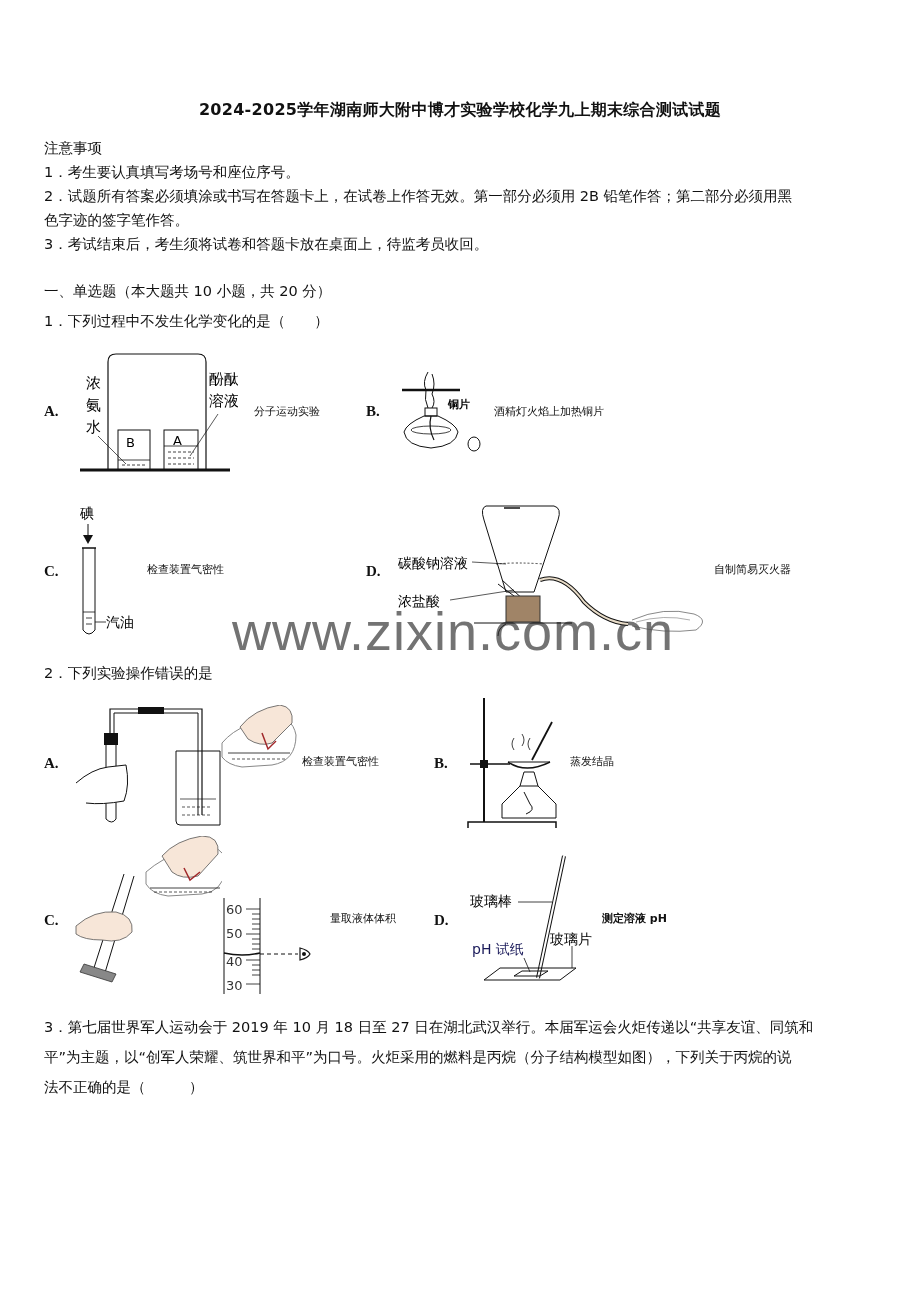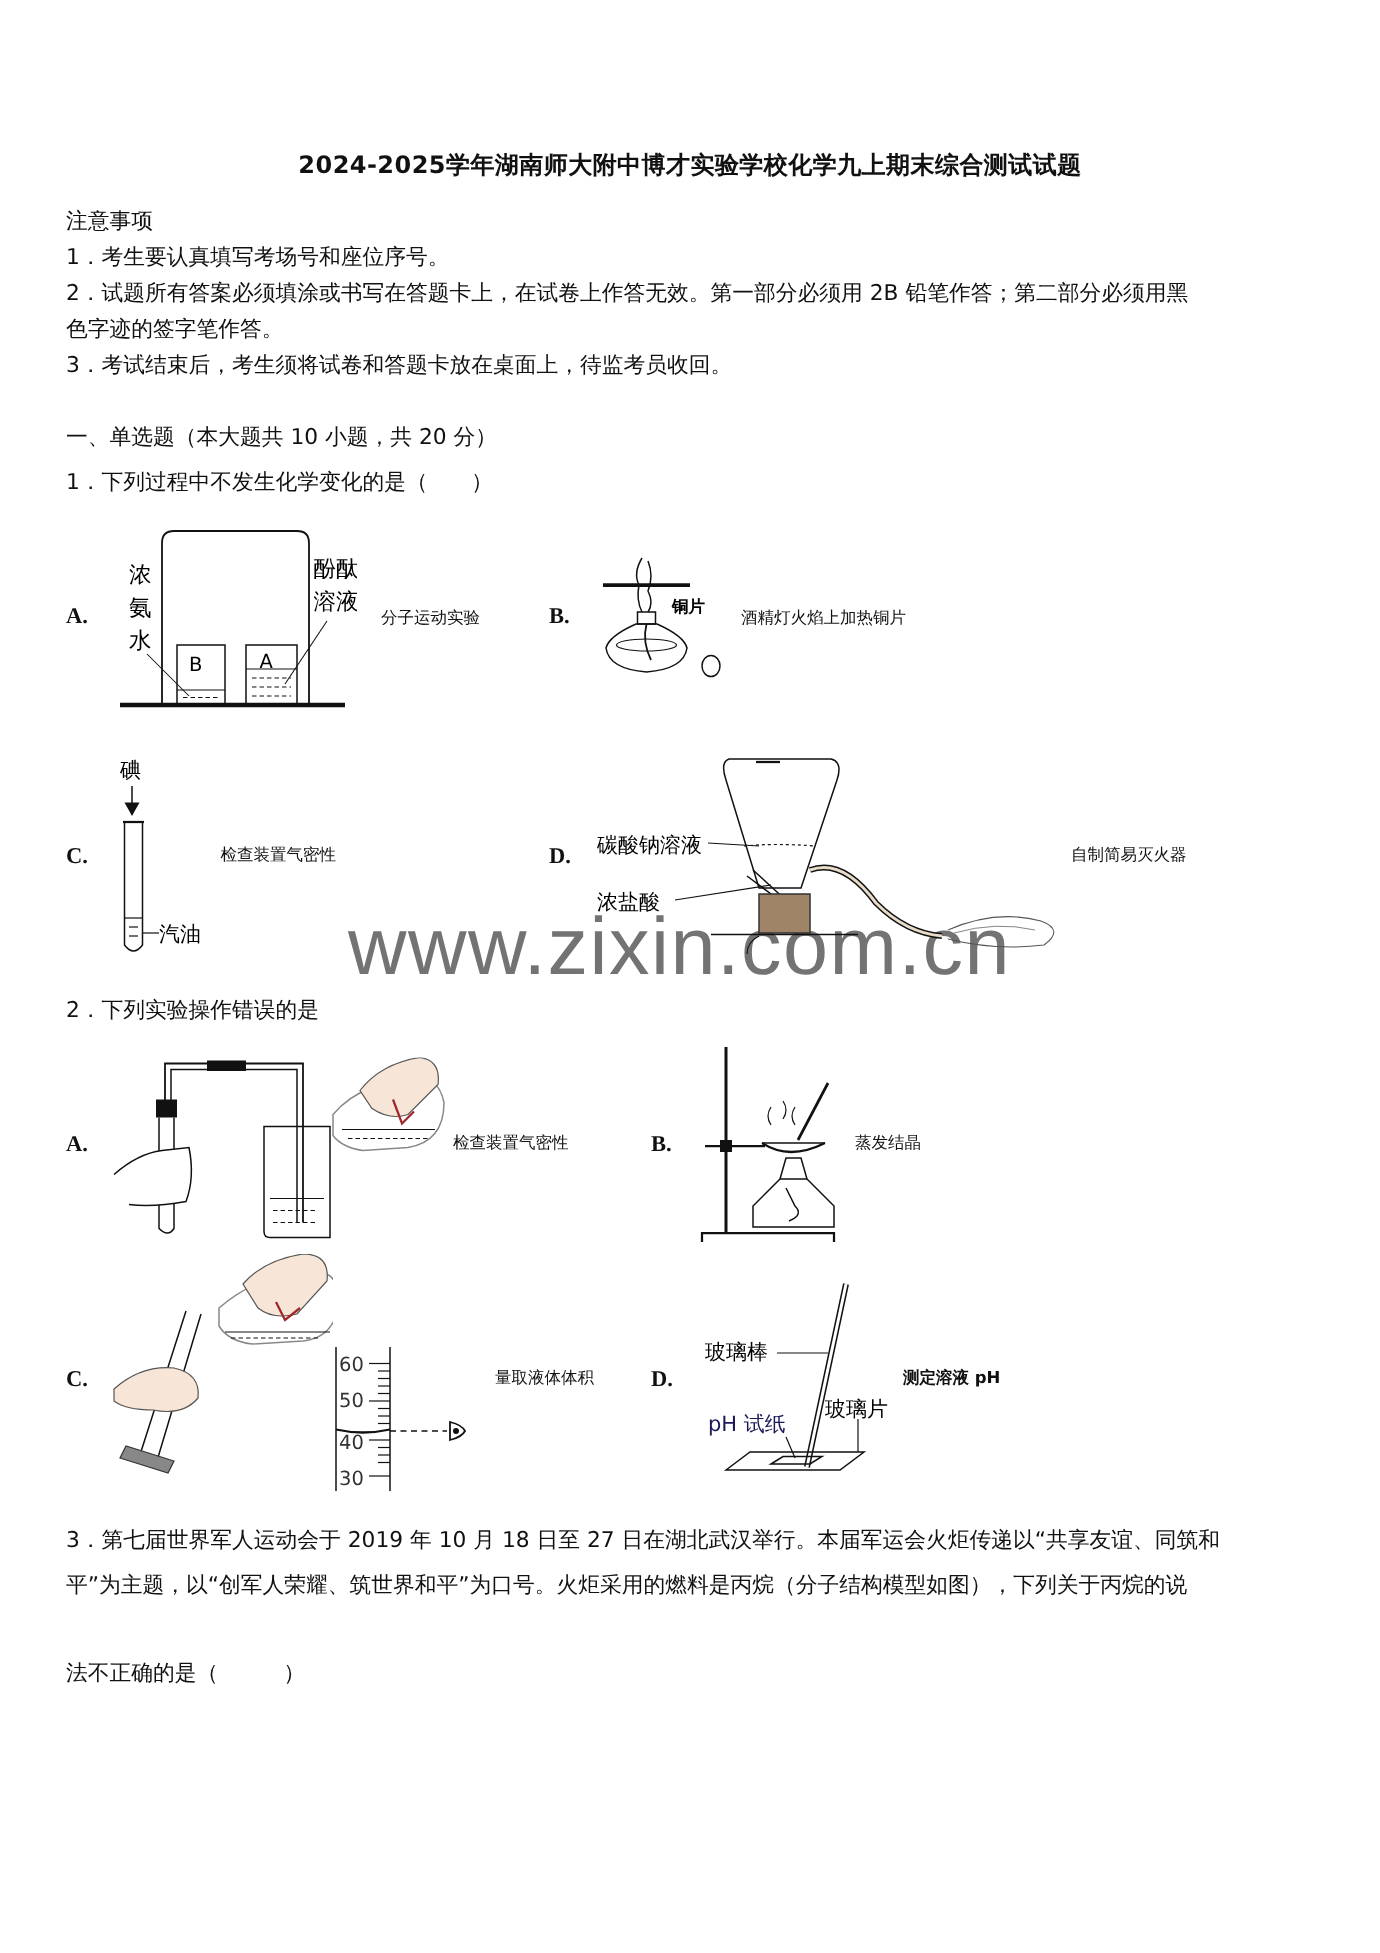--- a/index.html
+++ b/index.html
@@ -200,14 +200,14 @@
   <line x1="106" y1="96" x2="106" y2="118" stroke="#111" stroke-width="0.8"></line>
   <text x="4" y="56" font-size="14">玻璃棒</text>
   <text x="6" y="104" font-size="14" fill="#1a1a5a">pH 试纸</text>
   <text x="84" y="94" font-size="14">玻璃片</text>
 </svg>
 <div class="abs cap z1" style="left:602px;top:911px;font-weight:bold;">测定溶液 pH</div>
 
 <div class="abs q3 z1">
   <div style="white-space:nowrap;">3．第七届世界军人运动会于 2019 年 10 月 18 日至 27 日在湖北武汉举行。本届军运会火炬传递以“共享友谊、同筑和</div>
   <div style="white-space:nowrap;">平”为主题，以“创军人荣耀、筑世界和平”为口号。火炬采用的燃料是丙烷（分子结构模型如图），下列关于丙烷的说</div>
-  <div style="white-space:nowrap;margin-top:29px;">法不正确的是（　　　）</div>
+  <div style="white-space:nowrap;">法不正确的是（　　　）</div>
 </div>
 
 </body></html>

